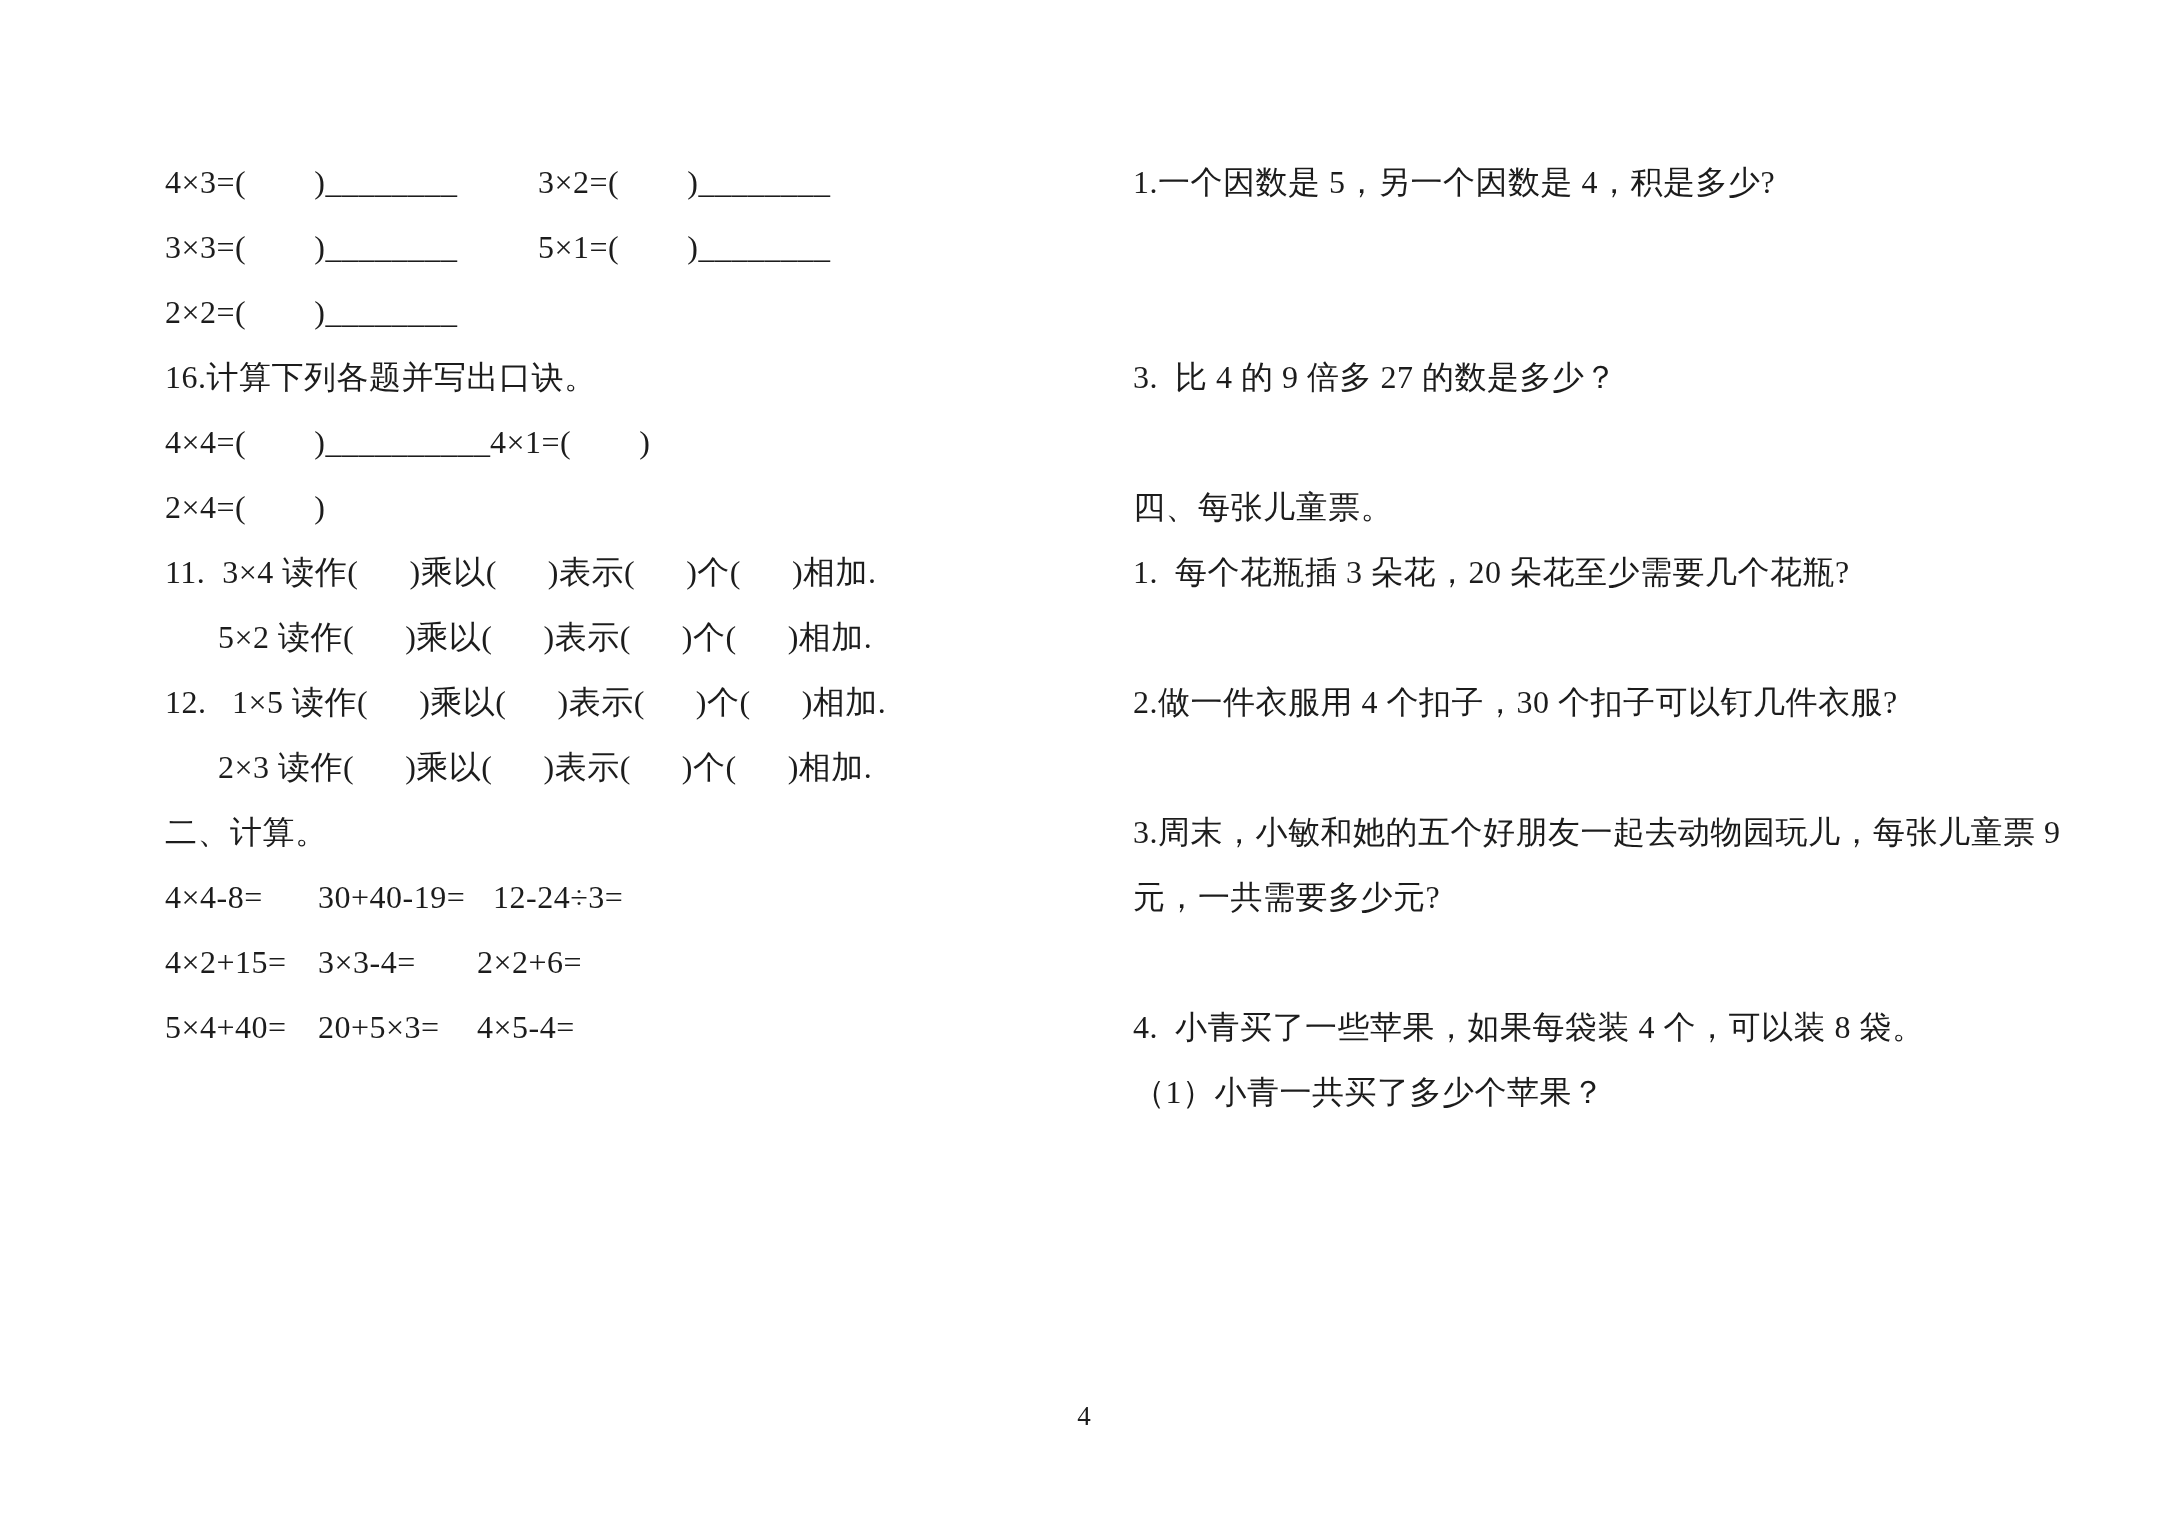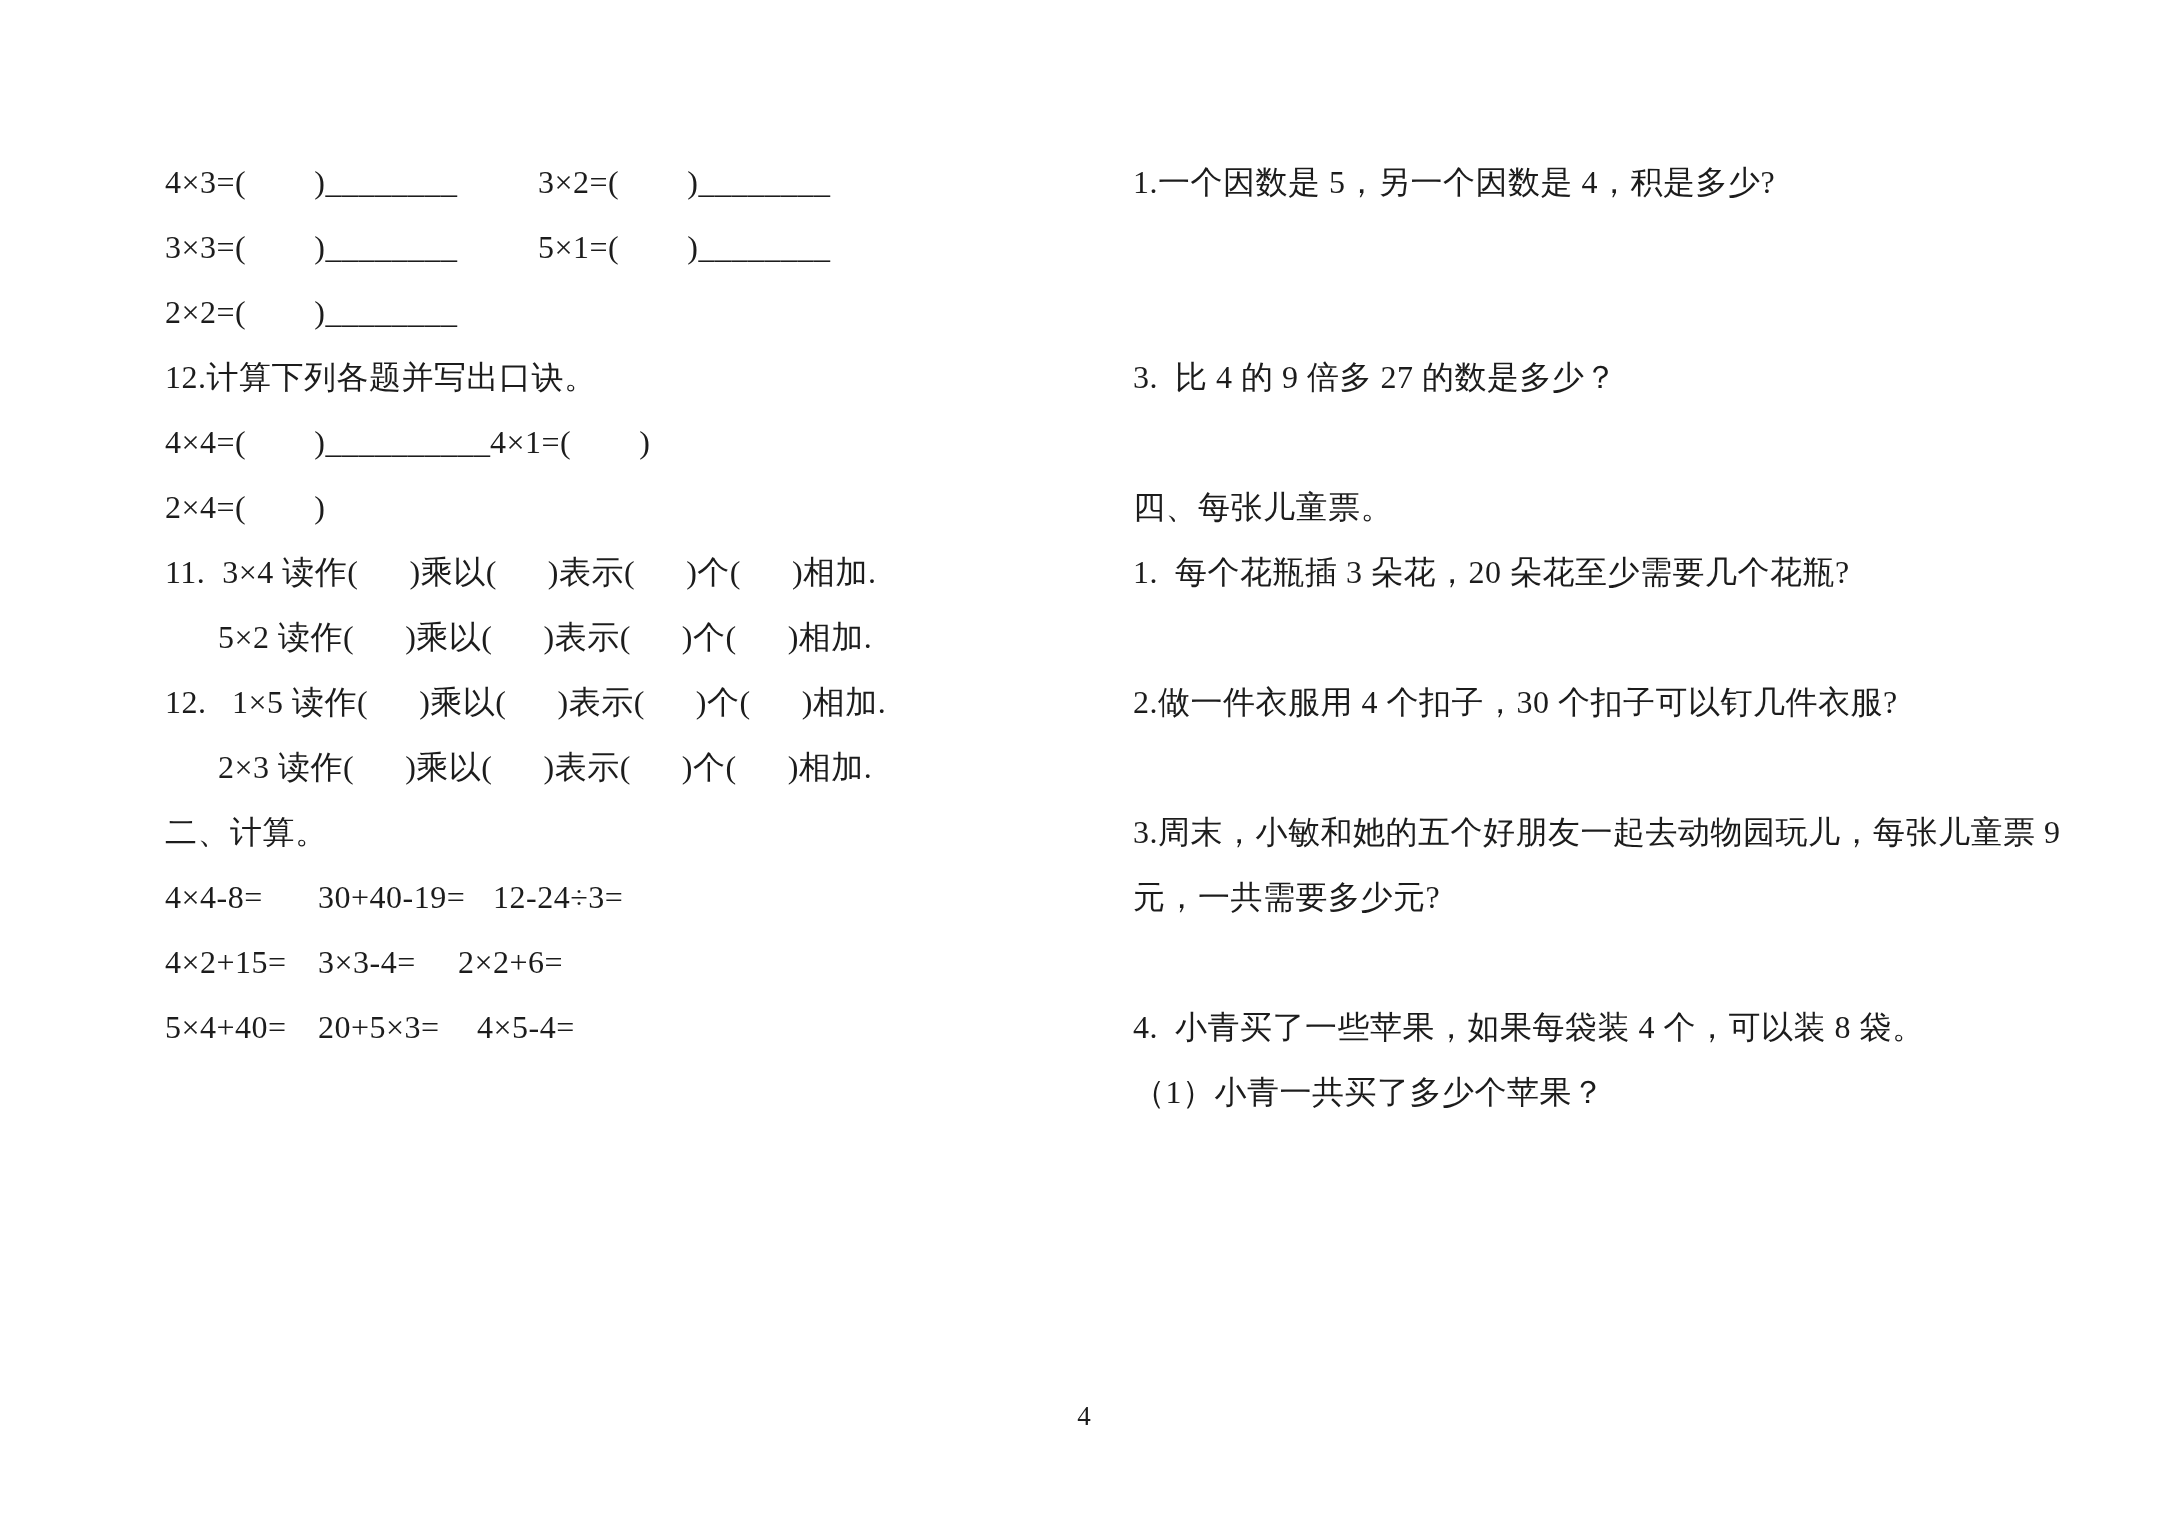--- a/index.html
+++ b/index.html
@@ -53,21 +53,21 @@
     <div class="row">
       <span class="seg">3×3=(        )________</span>
       <span class="seg" style="left:373px">5×1=(        )________</span>
     </div>
 
     <div class="row">
       <span class="seg">2×2=(        )________</span>
     </div>
 
     <div class="row">
-      <span class="seg">12.计算下列各题并写出口诀。</span>
+      <span class="seg">16.计算下列各题并写出口诀。</span>
     </div>
 
     <div class="row">
       <span class="seg">4×4=(        )__________</span>
       <span class="seg" style="left:325px">4×1=(        )</span>
     </div>
 
     <div class="row">
       <span class="seg">2×4=(        )</span>
     </div>
@@ -95,21 +95,21 @@
 
     <div class="row">
       <span class="seg">4×4-8=</span>
       <span class="seg" style="left:153px">30+40-19=</span>
       <span class="seg" style="left:328px">12-24÷3=</span>
     </div>
 
     <div class="row">
       <span class="seg">4×2+15=</span>
       <span class="seg" style="left:153px">3×3-4=</span>
-      <span class="seg" style="left:293px">2×2+6=</span>
+      <span class="seg" style="left:312px">2×2+6=</span>
     </div>
 
     <div class="row">
       <span class="seg">5×4+40=</span>
       <span class="seg" style="left:153px">20+5×3=</span>
       <span class="seg" style="left:312px">4×5-4=</span>
     </div>
 
   </div>
 

